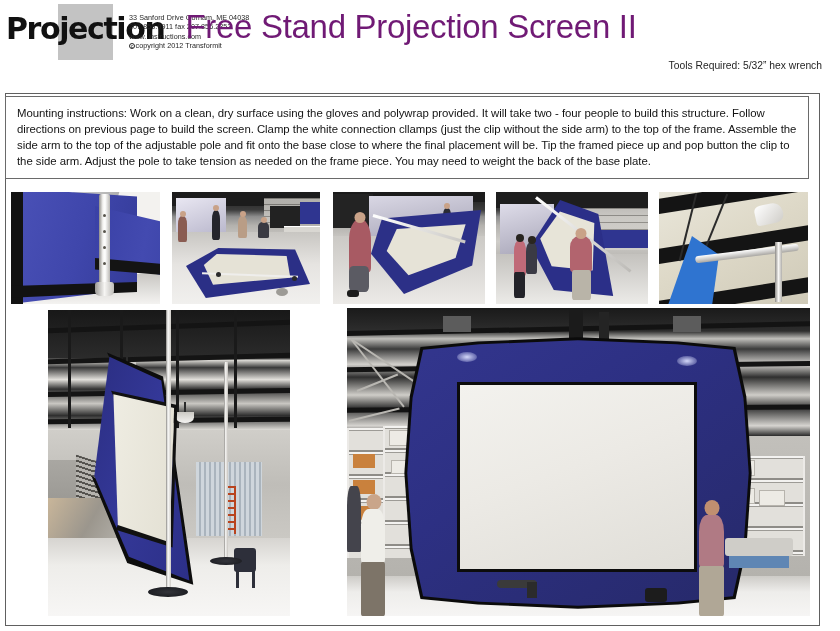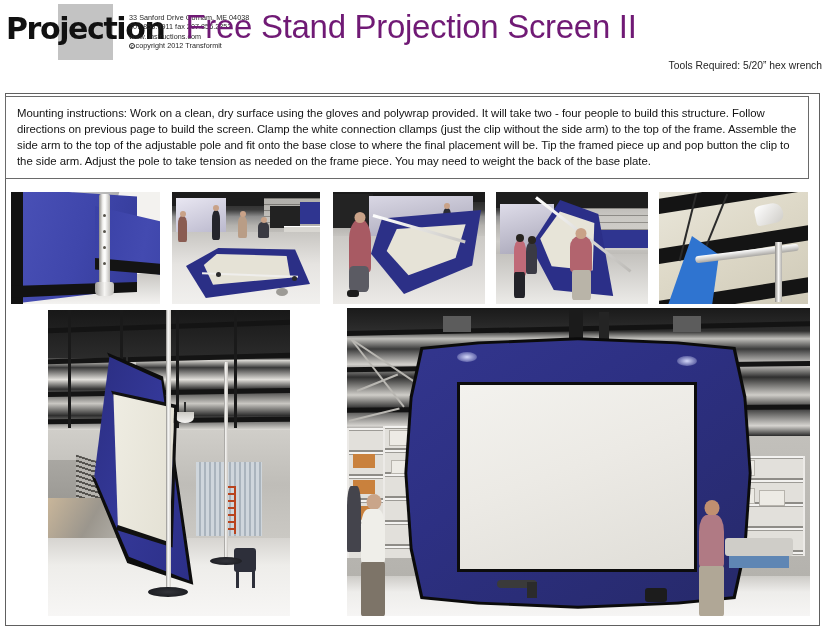--- a/index.html
+++ b/index.html
@@ -567,21 +567,21 @@
   <div class="contact">
     <div>33 Sanford Drive Gorham, ME 04038</div>
     <div>207.856.9911 fax 207.856.2353</div>
     <div>www. instructions.com</div>
     <div><span class="copy-c">c</span><span>copyright 2012 Transformit</span></div>
   </div>
 
   <div class="title">Free Stand Projection Screen II</div>
 
   <div class="spec-lines">
-    <div>Tools Required: 5/20” hex wrench</div>
+    <div>Tools Required: 5/32” hex wrench</div>
   </div>
 </div>
 
 <div class="content-box"></div>
 
 <div class="instructions">Mounting instructions: Work on a clean, dry surface using the gloves and polywrap provided.  It will take two - four people to build this structure.  Follow directions on previous page to build the screen.  Clamp the white connection cllamps (just the clip without the side arm) to the top of the frame.  Assemble the side arm to the top of the adjustable pole and fit onto the base close to where the final placement will be.   Tip the framed piece up and pop button the clip to the side arm.  Adjust the pole to take tension as needed on the frame piece.  You may need to weight the back of the base plate.</div>
 
 <div class="thumb-row">
 
   <div class="thumb" id="thumb1">

